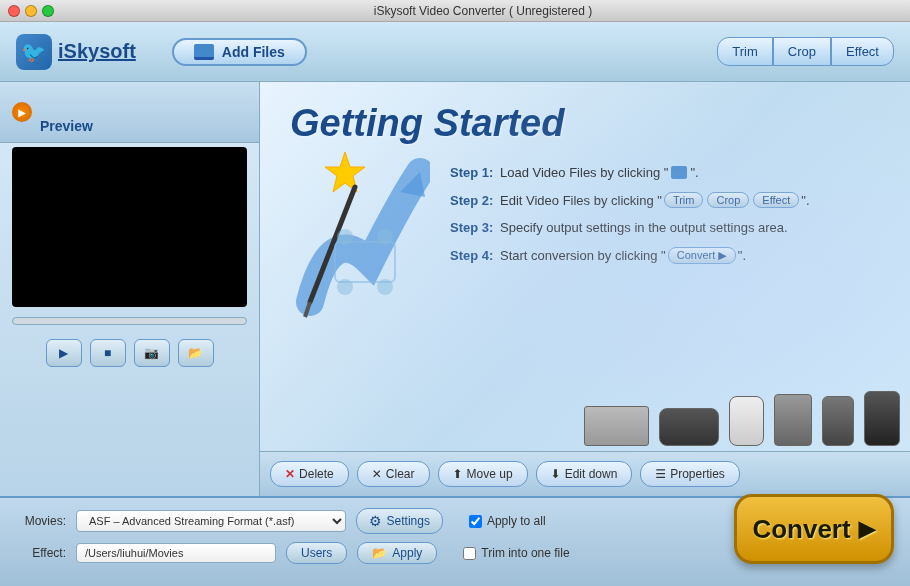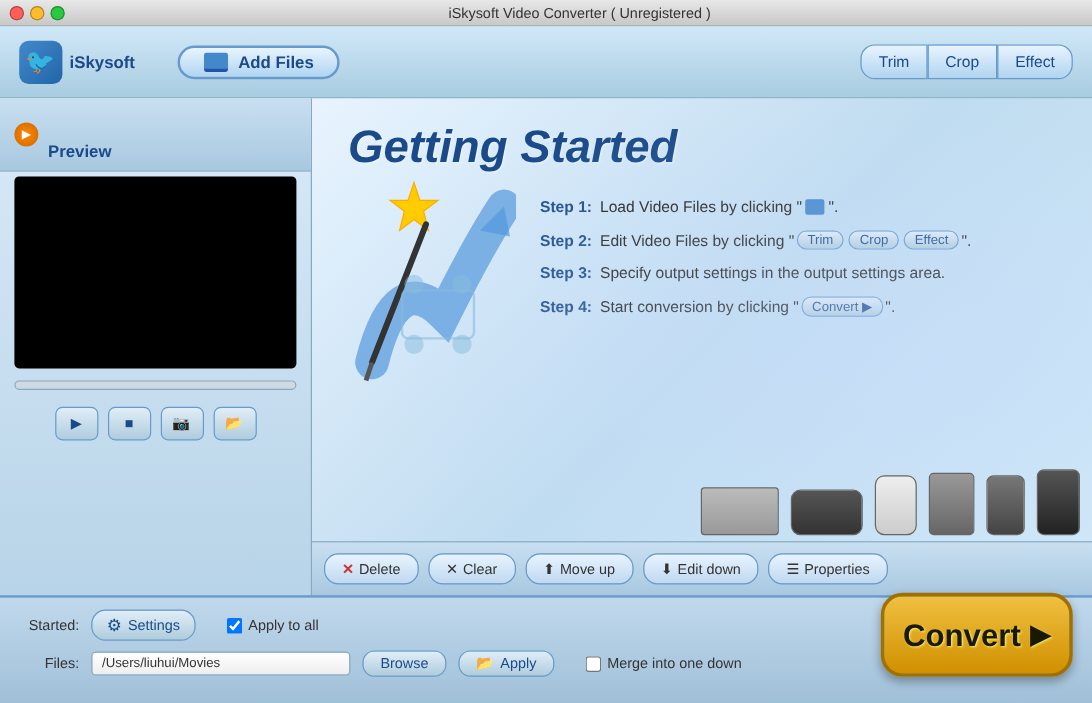--- a/index.html
+++ b/index.html
@@ -58,23 +58,24 @@
       margin-right: 20px;
     }
     .logo-icon {
       width: 36px; height: 36px;
       background: linear-gradient(135deg, #4488cc, #2266aa);
       border-radius: 8px;
       display: flex; align-items: center; justify-content: center;
       color: white; font-size: 20px;
     }
     .logo-text {
-      font-size: 14px;
+      font-size: 20px;
       font-weight: bold;
       color: #1a4a8a;
+      text-decoration: underline;
     }
     .add-files-btn {
       background: linear-gradient(to bottom, #e8f4ff, #b0d4f0);
       border: 2px solid #6699cc;
       border-radius: 20px;
       padding: 4px 20px;
       font-size: 14px;
       font-weight: bold;
       color: #1a4a8a;
       cursor: pointer;
@@ -320,21 +321,21 @@
     .checkbox-label {
       display: flex; align-items: center; gap: 5px;
       font-size: 12px; color: #333; margin-left: 16px;
     }
     .output-input {
       background: linear-gradient(to bottom, #fff, #eee);
       border: 1px solid #88aac0;
       border-radius: 4px;
       padding: 3px 8px;
       font-size: 11px;
-      width: 216px;
+      width: 200px;
       color: #333;
     }
     .browse-btn {
       background: linear-gradient(to bottom, #e0eef8, #b0ccdc);
       border: 1.5px solid #6699cc;
       border-radius: 10px;
       padding: 3px 14px;
       font-size: 12px;
       color: #1a4a8a;
       cursor: pointer;
@@ -521,41 +522,44 @@
       <button class="bottom-action-btn">
         <span>☰</span>
         <span>Properties</span>
       </button>
     </div>
   </div>
 </div>
 
 <div class="bottom-settings-bar" style="position:relative;">
   <div class="settings-row">
-    <span class="settings-label">Started:</span>
+    <span class="settings-label">Movies:</span>
+    <select class="format-select">
+      <option>ASF – Advanced Streaming Format (*.asf)</option>
+    </select>
     <button class="settings-btn">
       <span class="gear-icon">⚙</span>
       <span>Settings</span>
     </button>
     <label class="checkbox-label">
       <input type="checkbox" checked="" style="">
       <span>Apply to all</span>
     </label>
   </div>
   <div class="settings-row">
-    <span class="settings-label">Files:</span>
+    <span class="settings-label">Effect:</span>
     <input class="output-input" type="text" value="/Users/liuhui/Movies" style="">
-    <button class="browse-btn">Browse</button>
+    <button class="browse-btn">Users</button>
     <button class="open-btn">
       <span>📂</span>
       <span>Apply</span>
     </button>
     <label class="checkbox-label">
       <input type="checkbox" style="">
-      <span>Merge into one down</span>
+      <span>Trim into one file</span>
     </label>
   </div>
 
   <div class="convert-btn-area">
     <button class="convert-btn">
       <span>Convert</span>
       <span class="convert-arrow">▶</span>
     </button>
   </div>
 </div>

